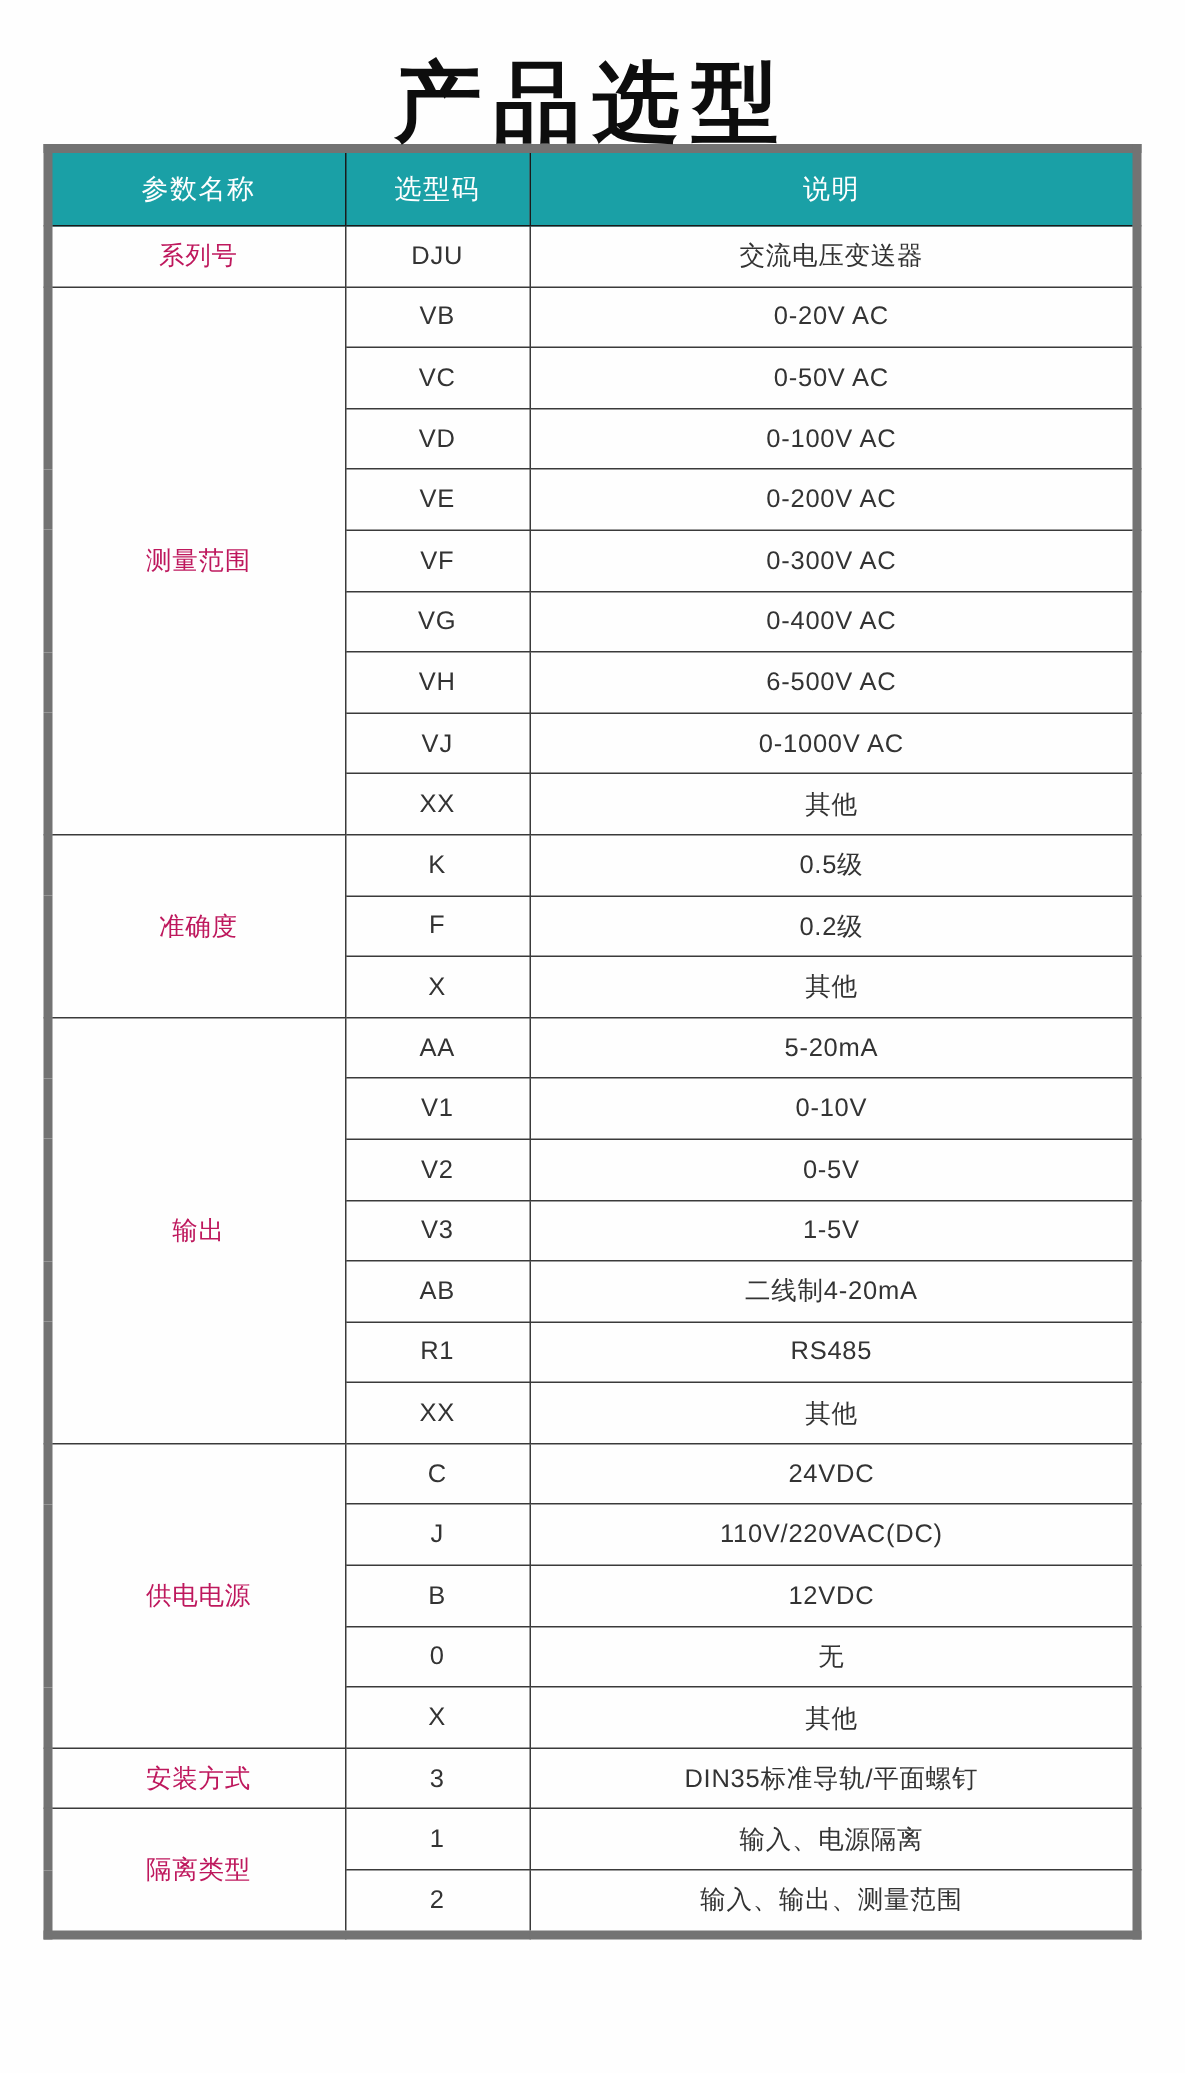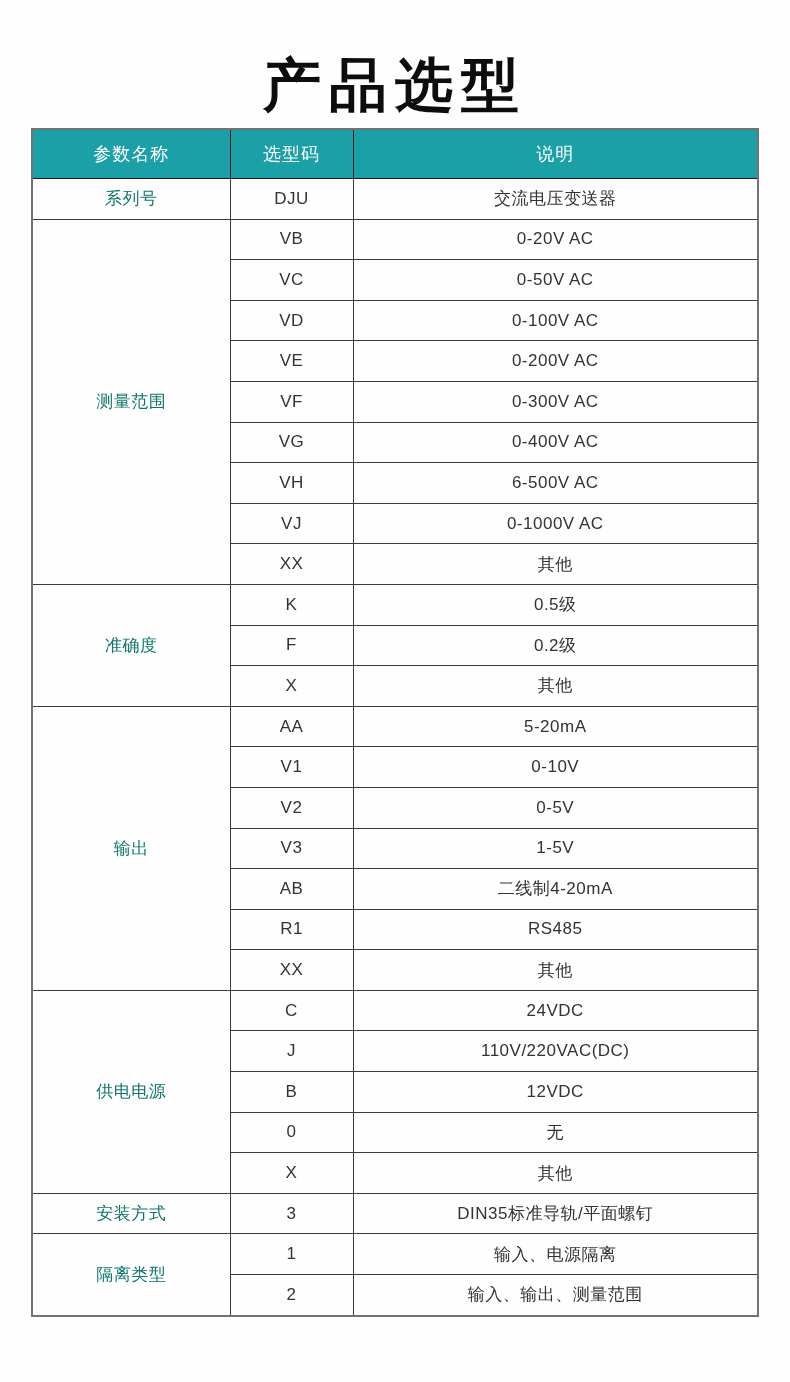--- a/index.html
+++ b/index.html
@@ -9,37 +9,37 @@
     font-family: "Liberation Sans", "DejaVu Sans", sans-serif;
   }
   .page {
     width: 790px;
     height: 1382px;
     background: #fefefe;
     box-sizing: border-box;
     overflow: hidden;
   }
   .page-title {
-    margin: 16px;
+    margin: 0;
     padding-top: 38px;
     height: 96px;
     text-align: center;
     font-size: 58px;
     line-height: 62px;
     font-weight: 900;
     letter-spacing: 8px;
     color: #0d0d0d;
     box-sizing: border-box;
   }
   table.selection-table {
     width: 726px;
     margin: 0 auto;
     border-collapse: collapse;
     table-layout: fixed;
-    border: 2px solid #737373;
+    border: 6px solid #737373;
   }
   table.selection-table col.c-param { width: 198px; }
   table.selection-table col.c-code  { width: 123px; }
   table.selection-table col.c-desc  { width: 405px; }
   table.selection-table th {
     background: #1aa0a6;
     color: #ffffff;
     font-size: 18px;
     font-weight: 500;
     height: 46px;
@@ -53,21 +53,21 @@
     height: 39.6px;
     text-align: center;
     vertical-align: middle;
     font-size: 17px;
     color: #333333;
     letter-spacing: 0.5px;
     padding: 0 4px;
   }
   table.selection-table td.param-cell {
     font-size: 17px;
-    color: #0f766e;
+    color: #be185d;
   }
 </style>
 </head>
 <body>
 
 <div class="page">
   <h1 class="page-title">产品选型</h1>
 
   <table class="selection-table">
     <colgroup>

